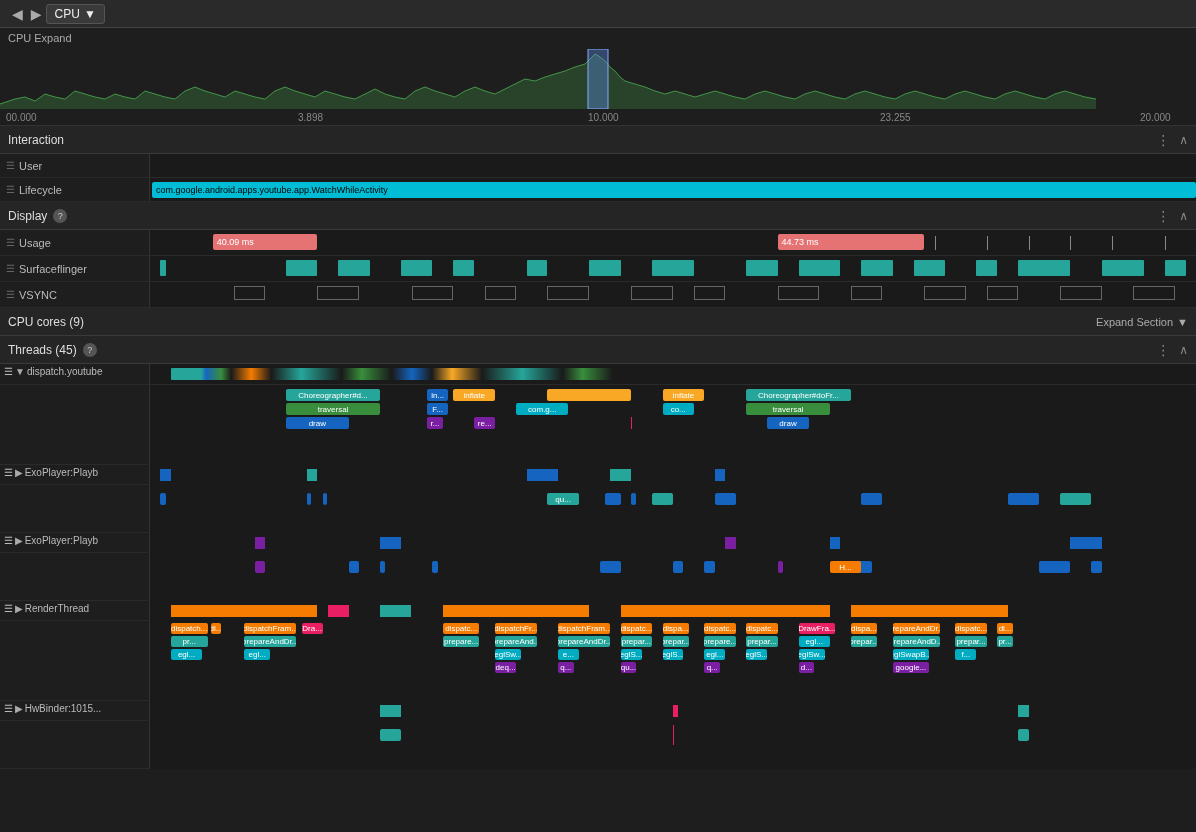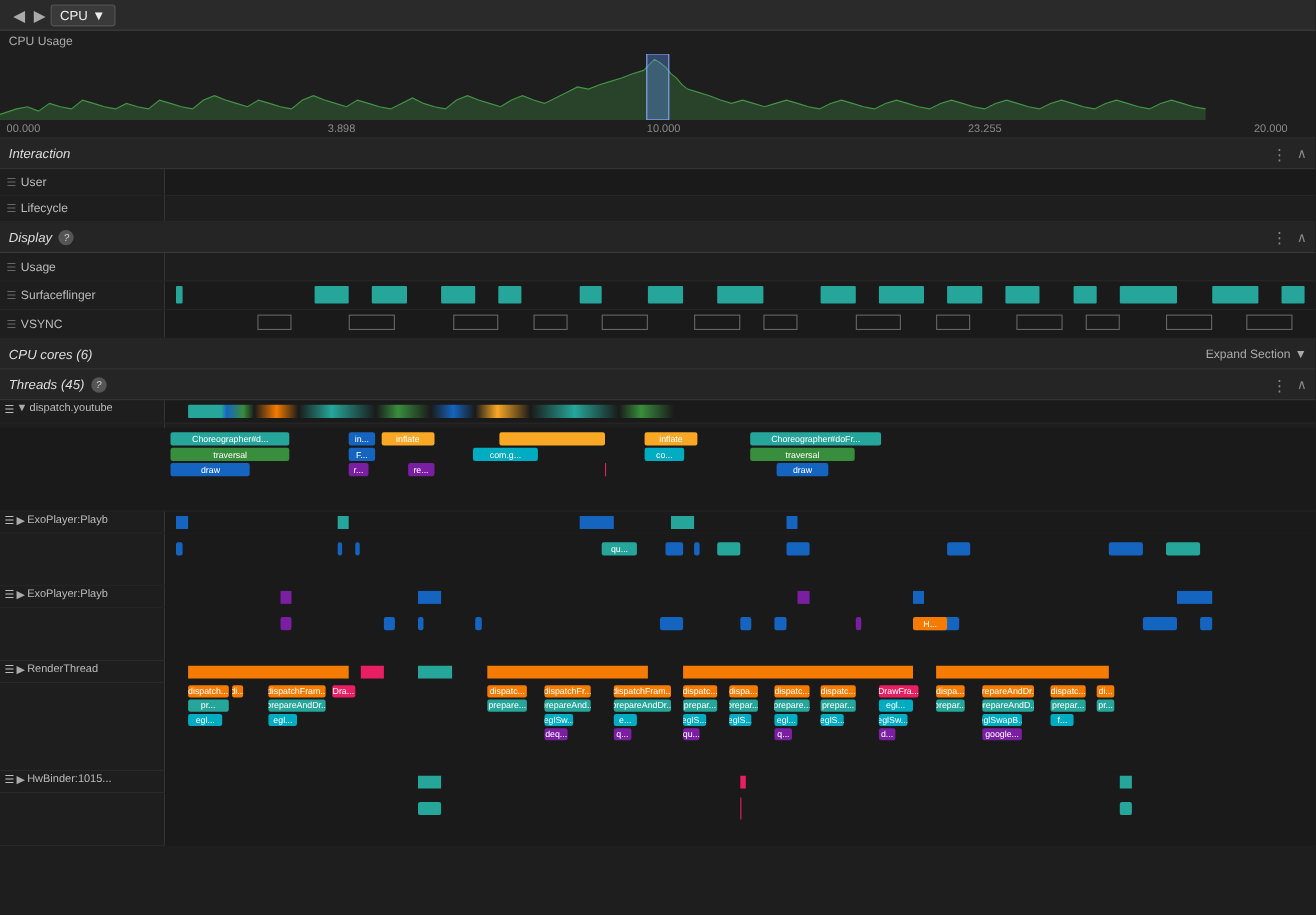--- a/index.html
+++ b/index.html
@@ -90,21 +90,20 @@
       height: 28px;
       padding: 0 8px;
     }
     .section-title {
       display: flex;
       align-items: center;
       gap: 6px;
       color: #ddd;
       font-size: 12px;
       font-weight: 500;
-      font-style: italic;
     }
     .section-controls {
       display: flex;
       align-items: center;
       gap: 8px;
       color: #888;
     }
     .help-badge {
       background: #555;
       border-radius: 50%;
@@ -277,21 +276,21 @@
 <div class="top-bar">
   <button class="nav-btn">◀</button>
   <button class="nav-btn">▶</button>
   <div class="title-dropdown">
     <span>CPU</span>
     <span>▼</span>
   </div>
 </div>
 
 <div class="cpu-usage-section">
-  <span class="cpu-usage-label">CPU Usage</span>
+  <span class="cpu-usage-label">CPU Expand</span>
 
   <svg class="cpu-waveform" viewBox="0 0 1196 60" preserveAspectRatio="none">
 
     <polyline fill="none" stroke="#4caf50" stroke-width="1" opacity="0.8" points="0,55 15,50 25,48 35,52 45,45 55,48 65,50 75,42 85,45 95,48 105,50 115,45 125,48 135,50 145,42
               155,45 165,48 175,50 185,42 195,38 205,42 215,45 225,48 235,42 245,45 255,48 265,50 275,42
               285,38 295,42 305,45 315,48 325,42 335,45 345,48 355,50 365,45 375,40 385,45 395,48 405,50
               415,42 425,38 435,42 445,45 455,48 465,42 475,38 485,42 495,45 505,40 515,35 525,30 535,32
               545,28 555,25 565,22 575,18 585,15 590,10 595,5 600,8 605,12 610,18 615,22 620,28 625,32
               635,35 645,38 655,42 665,45 675,42 685,45 695,48 705,45 715,42 725,45 735,48 745,50
               755,45 765,42 775,45 785,48 795,50 805,45 815,42 825,45 835,48 845,50 855,45 865,42
@@ -339,37 +338,57 @@
       <span>User</span>
     </div>
     <div class="row-content"></div>
   </div>
 
   <div class="timeline-row" style="height:24px;">
     <div class="row-label">
       <span class="menu-icon">☰</span>
       <span>Lifecycle</span>
     </div>
+    <div class="row-content">
+      <div class="lifecycle-bar">
+        <span>com.google.android.apps.youtube.app.WatchWhileActivity</span>
+      </div>
+    </div>
   </div>
 
   <div class="section-header">
     <div class="section-title">
       <span>Display</span>
       <span class="help-badge">?</span>
     </div>
     <div class="section-controls">
       <span class="dots-menu">⋮</span>
       <span class="chevron">∧</span>
     </div>
   </div>
 
   <div class="timeline-row" style="height:26px;">
     <div class="row-label">
       <span class="menu-icon">☰</span>
       <span>Usage</span>
+    </div>
+    <div class="row-content" style="position:relative;">
+      <div class="frames-bar" style="left:6%;width:10%;">
+        <span>40.09 ms</span>
+      </div>
+      <div class="frames-bar" style="left:60%;width:14%;">
+        <span>44.73 ms</span>
+      </div>
+
+      <div style="position:absolute;top:6px;left:75%;width:1px;height:14px;background:#888;"></div>
+      <div style="position:absolute;top:6px;left:80%;width:1px;height:14px;background:#888;"></div>
+      <div style="position:absolute;top:6px;left:84%;width:1px;height:14px;background:#888;"></div>
+      <div style="position:absolute;top:6px;left:88%;width:1px;height:14px;background:#888;"></div>
+      <div style="position:absolute;top:6px;left:92%;width:1px;height:14px;background:#888;"></div>
+      <div style="position:absolute;top:6px;left:97%;width:1px;height:14px;background:#888;"></div>
     </div>
   </div>
 
   <div class="timeline-row" style="height:26px;">
     <div class="row-label">
       <span class="menu-icon">☰</span>
       <span>Surfaceflinger</span>
     </div>
     <div class="row-content" style="position:relative;">
 
@@ -410,21 +429,21 @@
       <div class="vsync-block" style="left:67%;width:3%;top:4px;height:14px;border-color:#666;background:transparent;"></div>
       <div class="vsync-block" style="left:74%;width:4%;top:4px;height:14px;border-color:#666;background:transparent;"></div>
       <div class="vsync-block" style="left:80%;width:3%;top:4px;height:14px;border-color:#666;background:transparent;"></div>
       <div class="vsync-block" style="left:87%;width:4%;top:4px;height:14px;border-color:#666;background:transparent;"></div>
       <div class="vsync-block" style="left:94%;width:4%;top:4px;height:14px;border-color:#666;background:transparent;"></div>
     </div>
   </div>
 
   <div class="cpu-cores-header">
     <div class="section-title">
-      <span>CPU cores (6)</span>
+      <span>CPU cores (9)</span>
     </div>
     <button class="expand-btn">
       <span>Expand Section</span>
       <span>▼</span>
     </button>
   </div>
 
   <div class="section-header">
     <div class="section-title">
       <span>Threads (45)</span>
@@ -441,34 +460,34 @@
       <span class="menu-icon">☰</span>
       <span style="color:#aaa;">▼</span>
       <span>dispatch.youtube</span>
     </div>
     <div class="thread-content" style="height:20px;background:#1a1a1a;">
 
       <div style="position:absolute;top:4px;left:2%;right:2%;height:12px;background:linear-gradient(90deg,#26a69a 0%,#26a69a 3%,#1565c0 3.5%,#388e3c 5%,transparent 6%,#f57c00 8%,transparent 10%,#26a69a 13%,transparent 17%,#388e3c 19%,transparent 22%,#1565c0 24%,transparent 26%,#f9a825 28%,transparent 31%,#26a69a 35%,transparent 39%,#388e3c 41%,transparent 44%);border-radius:1px;overflow:hidden;"></div>
     </div>
   </div>
 
-  <div class="thread-row" style="height:80px;flex-direction:column;">
+  <div class="thread-row" style="height:80px;">
     <div class="thread-label" style="background:#1e1e1e;border-right:1px solid #333;"></div>
     <div class="thread-content" style="position:relative;height:80px;">
 
       <div class="t-block c-teal" style="left:13%;width:9%;top:4px;height:12px;">Choreographer#d...</div>
       <div class="t-block c-blue" style="left:26.5%;width:2%;top:4px;height:12px;">in...</div>
       <div class="t-block c-yellow" style="left:29%;width:4%;top:4px;height:12px;">inflate</div>
       <div class="t-block c-yellow" style="left:38%;width:8%;top:4px;height:12px;"></div>
       <div class="t-block c-yellow" style="left:49%;width:4%;top:4px;height:12px;">inflate</div>
       <div class="t-block c-teal" style="left:57%;width:10%;top:4px;height:12px;">Choreographer#doFr...</div>
 
       <div class="t-block c-green" style="left:13%;width:9%;top:18px;height:12px;">traversal</div>
       <div class="t-block c-blue" style="left:26.5%;width:2%;top:18px;height:12px;">F...</div>
-      <div class="t-block c-cyan" style="left:35%;width:5%;top:18px;height:12px;margin-left:11px;">com.g...</div>
+      <div class="t-block c-cyan" style="left:35%;width:5%;top:18px;height:12px;">com.g...</div>
       <div class="t-block c-cyan" style="left:49%;width:3%;top:18px;height:12px;">co...</div>
       <div class="t-block c-green" style="left:57%;width:8%;top:18px;height:12px;">traversal</div>
 
       <div class="t-block c-blue" style="left:13%;width:6%;top:32px;height:12px;">draw</div>
       <div class="t-block c-purple" style="left:26.5%;width:1.5%;top:32px;height:12px;">r...</div>
       <div class="t-block c-purple" style="left:31%;width:2%;top:32px;height:12px;">re...</div>
       <div class="t-block c-blue" style="left:59%;width:4%;top:32px;height:12px;">draw</div>
 
       <div style="position:absolute;top:32px;left:46%;width:1px;height:12px;background:#e91e63;"></div>
     </div>

